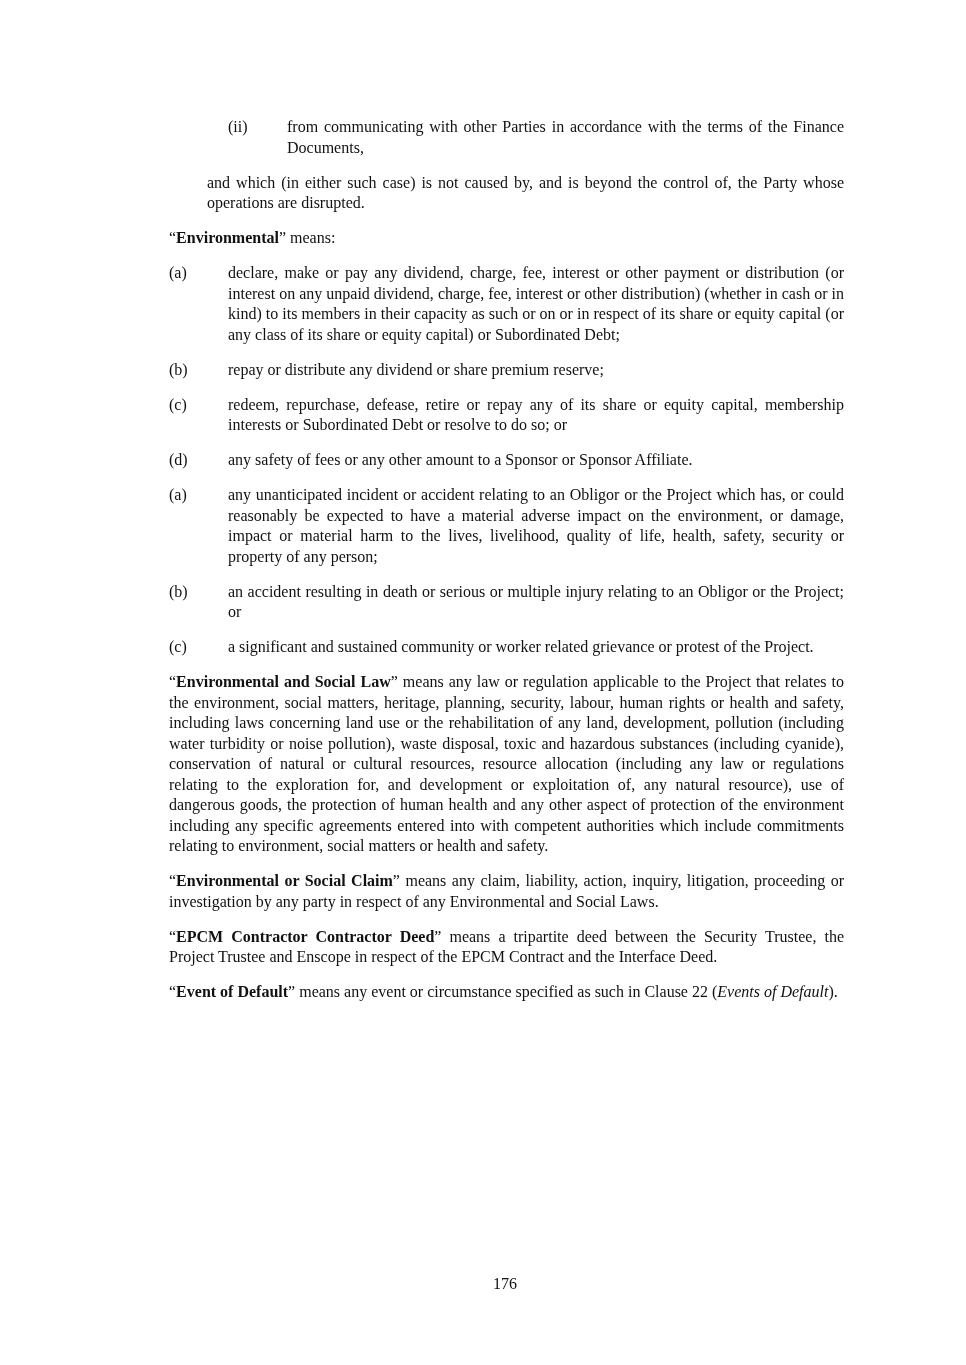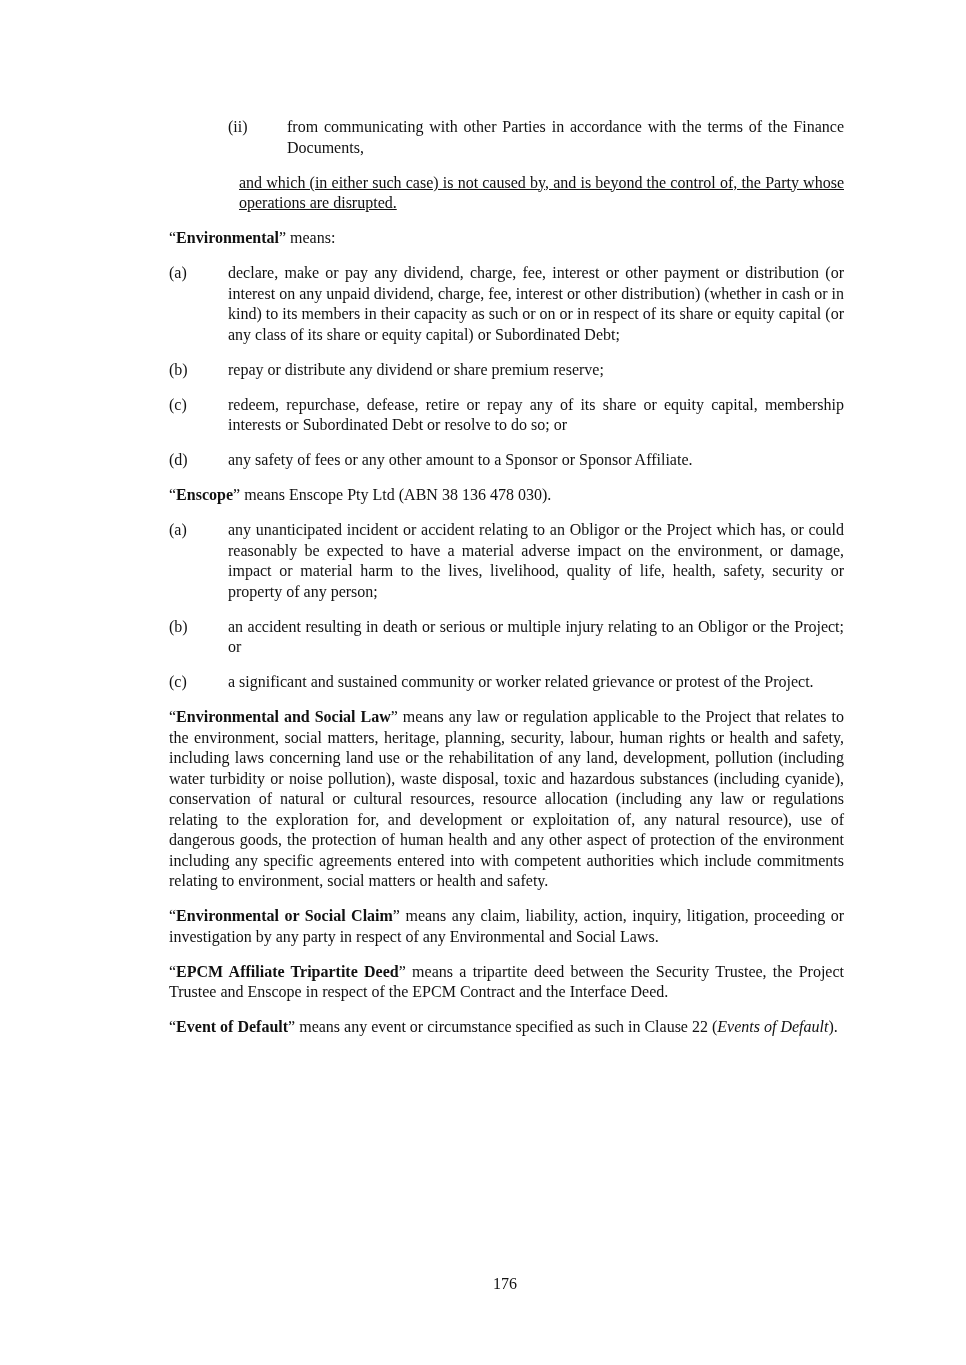--- a/index.html
+++ b/index.html
@@ -49,24 +49,23 @@
     }
     .sub-item .label {
       flex: 0 0 59px;
       width: 59px;
     }
     .sub-item .text {
       flex: 1 1 auto;
       text-align: justify;
     }
     .indented {
-      margin-left: 70px;
+      margin-left: 38px;
       margin-bottom: 14.5px;
       text-align: justify;
-      text-decoration: underline;
     }
     b {
       font-weight: bold;
     }
     i {
       font-style: italic;
     }
     .page-number {
       position: absolute;
       top: 1274px;
@@ -100,23 +99,20 @@
   </div>
   <div class="item">
     <span class="label">(c)</span>
     <span class="text">redeem, repurchase, defease, retire or repay any of its share or equity capital, membership interests or Subordinated Debt or resolve to do so; or</span>
   </div>
   <div class="item">
     <span class="label">(d)</span>
     <span class="text">any safety of fees or any other amount to a Sponsor or Sponsor Affiliate.</span>
   </div>
 
-  <p class="block">
-    <span>“</span><b>Enscope</b><span>”</span><span> means Enscope Pty Ltd (ABN 38 136 478 030).</span>
-  </p>
 
   <div class="item">
     <span class="label">(a)</span>
     <span class="text">any unanticipated incident or accident relating to an Obligor or the Project which has, or could reasonably be expected to have a material adverse impact on the environment, or damage, impact or material harm to the lives, livelihood, quality of life, health, safety, security or property of any person;</span>
   </div>
   <div class="item">
     <span class="label">(b)</span>
     <span class="text">an accident resulting in death or serious or multiple injury relating to an Obligor or the Project; or</span>
   </div>
   <div class="item">
@@ -127,21 +123,21 @@
   <p class="block">
     <span>“</span><b>Environmental and Social Law</b><span>”</span><span> means any law or regulation applicable to the Project that relates to the environment, social matters, heritage, planning, security, labour, human rights or health and safety, including laws concerning land use or the rehabilitation of any land, development, pollution (including water turbidity or noise pollution), waste disposal, toxic and hazardous substances (including cyanide), conservation of natural or cultural resources, resource allocation (including any law or regulations relating to the exploration for, and development or exploitation of, any natural resource), use of dangerous goods, the protection of human health and any other aspect of protection of the environment including any specific agreements entered into with competent authorities which include commitments relating to environment, social matters or health and safety.</span>
   </p>
 
   <p class="block">
     <span>“</span><b>Environmental or Social Claim</b><span>”</span><span> means any claim, liability, action, inquiry, litigation, proceeding or investigation by any party in respect of any Environmental and Social Laws.</span>
   </p>
 
 
   <p class="block">
-    <span>“</span><b>EPCM Affiliate Tripartite Deed</b><span>”</span><span> means a tripartite deed between the Security Trustee, the Project Trustee and Enscope in respect of the EPCM Contract and the Interface Deed.</span>
+    <span>“</span><b>EPCM Contractor Contractor Deed</b><span>”</span><span> means a tripartite deed between the Security Trustee, the Project Trustee and Enscope in respect of the EPCM Contract and the Interface Deed.</span>
   </p>
 
   <p class="block">
     <span>“</span><b>Event of Default</b><span>”</span><span> means any event or circumstance specified as such in Clause 22 (</span><i>Events of Default</i><span>).</span>
   </p>
 
 </div>
 
 <div class="page-number">176</div>
 

